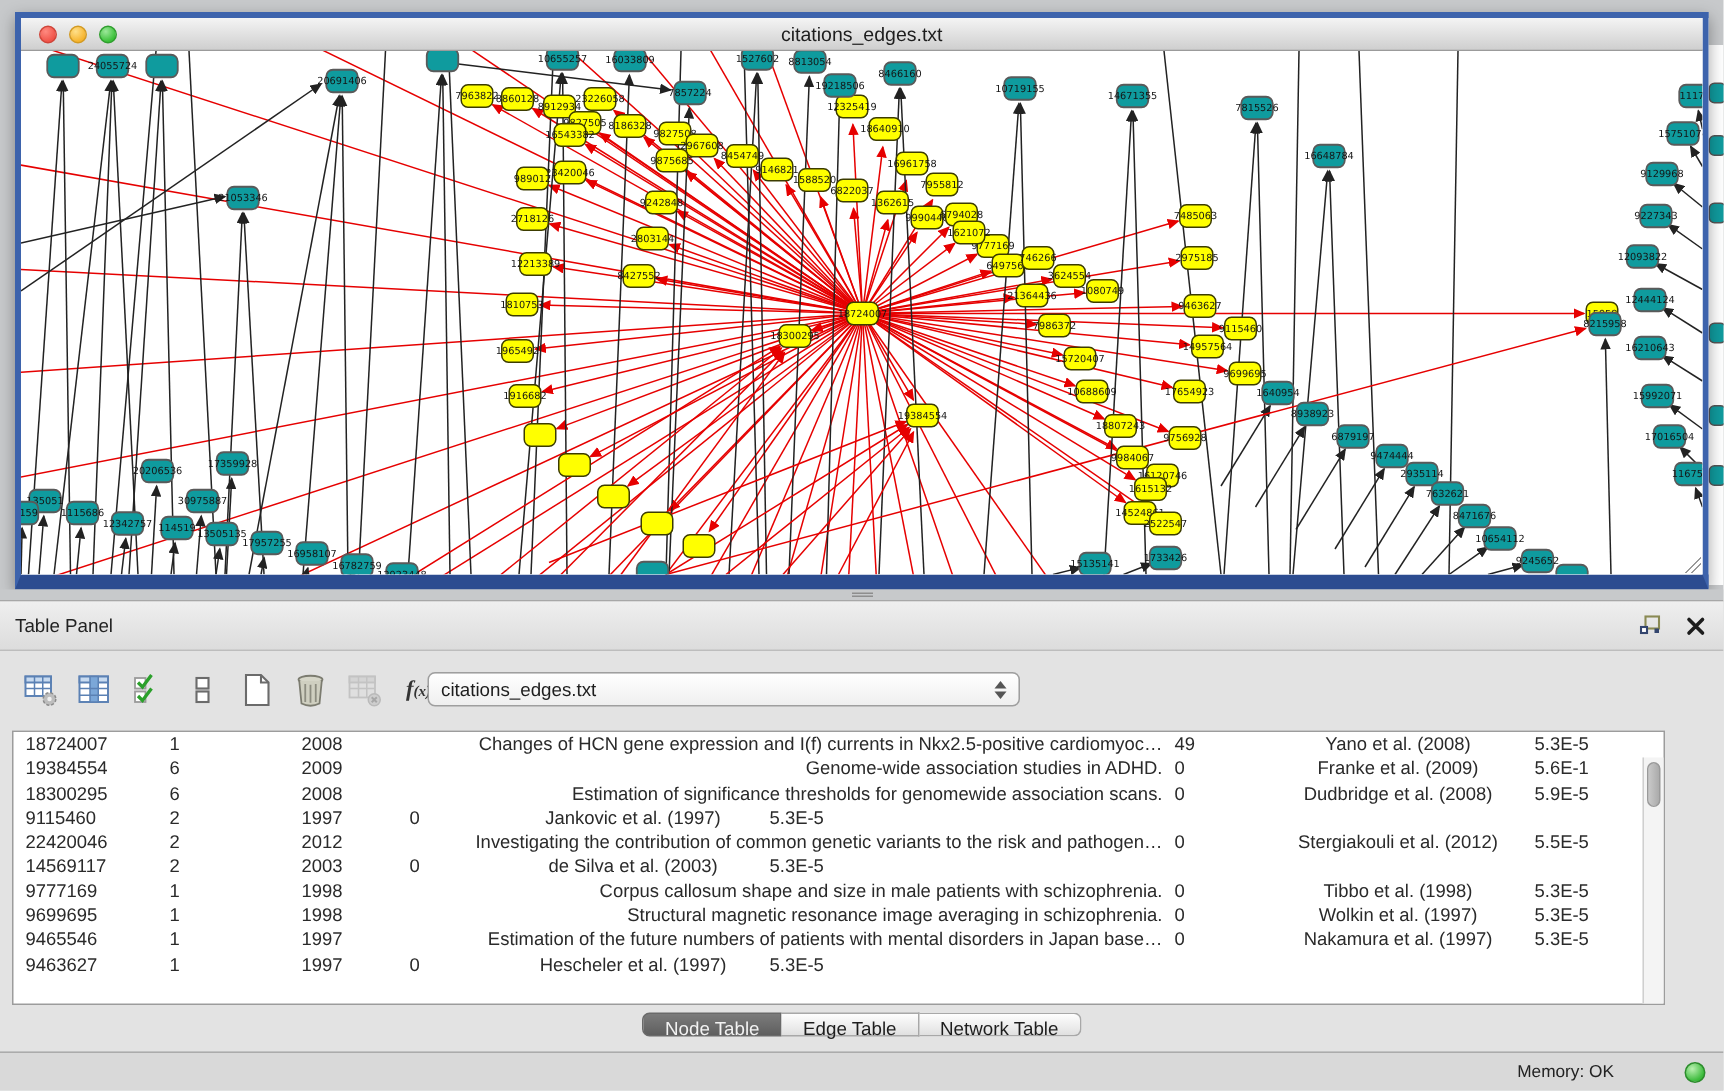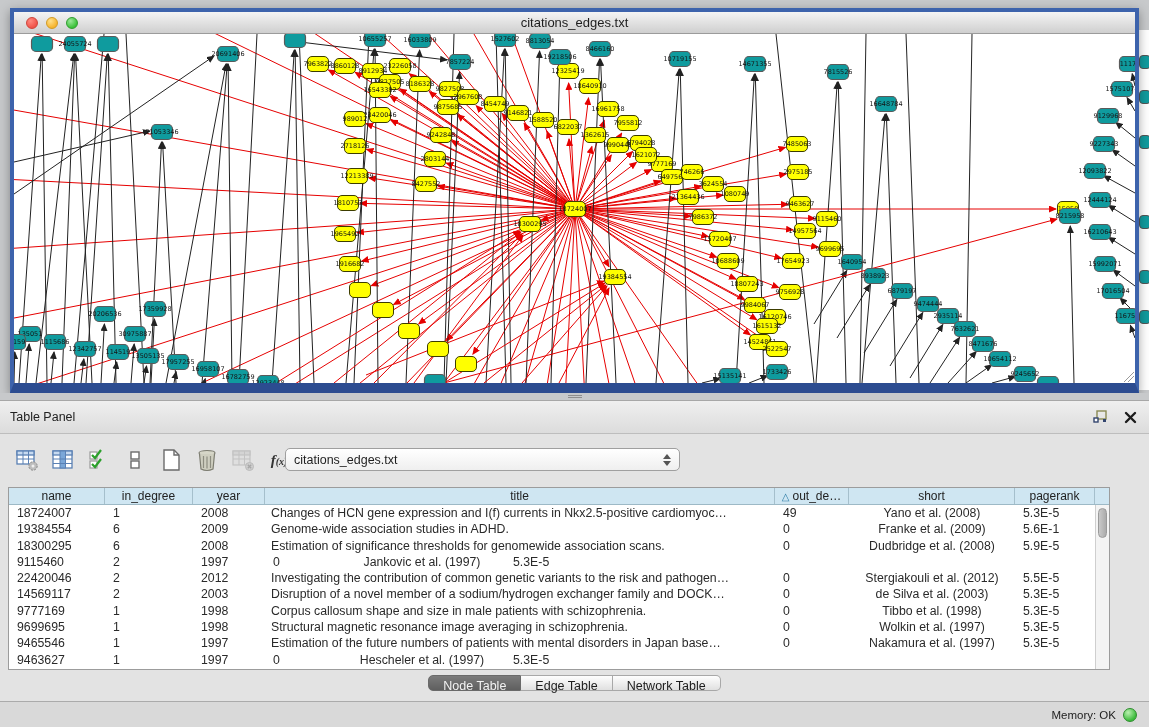--- a/index.html
+++ b/index.html
@@ -62,37 +62,37 @@
   
   .tablewrap { position:absolute; left:8px; top:86px; width:1102px; height:183px; border:1px solid #9c9c9c; background:#fff; }
   .thead { display:flex; height:17px; background:#cfe6f2; border-bottom:1px solid #9db9c6; }
   .hcell { font-size:12px; color:#222; text-align:center; border-right:1px solid #a5bfcc; line-height:16px;
     overflow:hidden; white-space:nowrap; }
   .sortind { color:#2e7da6; font-size:10px; margin-right:3px; }
   .c0{width:96px;} .c1{width:88px;} .c2{width:72px;} .c3{width:510px;} .c4{width:74px;} .c5{width:166px;} .c6{width:80px;}
   .tbody { height:165px; overflow:hidden; }
   .trow { display:flex; height:16.3px; }
   .tcell { font-size:12.3px; color:#2a2a2a; white-space:nowrap; overflow:hidden; line-height:16px; padding-left:8px; }
-  .tcell.c3 { padding-left:6px; }
+  .tcell.c3 { padding-left:6px;text-align:right; }
   .tcell.c5 { text-align:center; padding-left:0; }
   .vscroll { position:absolute; right:0; top:17px; bottom:0; width:14px; background:#f4f4f4; border-left:1px solid #cfcfcf; }
   .vscroll .thumb { position:absolute; left:2px; top:3px; width:9px; height:30px; border-radius:5px;
     background:linear-gradient(90deg,#c9c9c9,#ababab); border:1px solid #9a9a9a; }
 
   
   .tabs { position:absolute; left:0; top:274px; width:1149px; display:flex; justify-content:center; }
   .tab { height:16px; font-size:12.5px; color:#1d1d1d; background:linear-gradient(#fefefe,#e0e0e0);
     border:1px solid #a8a8a8; border-left:none; padding:0 14px; line-height:20px; }
   .tab:first-child { border-left:1px solid #a8a8a8; border-radius:5px 0 0 5px; }
   .tab:last-child { border-radius:0 5px 5px 0; }
   .tab.sel { background:linear-gradient(#7b7b7b,#5f5f5f); color:#f2f2f2; border-color:#6a6a6a; }
 
   
   .statusbar { position:absolute; left:0; top:701px; width:1149px; height:26px; background:#d9d9d9;
-    border-top:1px solid #ababab; display:flex; align-items:center; justify-content:flex-end; padding-right:12px; }
+    border-top:1px solid #ababab; display:flex; align-items:center; justify-content:flex-end; padding-right:12px;gap:40px; }
   .mem-label { font-size:11.5px; color:#222; margin-right:7px; }
   .memdot { width:14px; height:14px; border-radius:50%; border:1px solid #2c8c2c;
     background:radial-gradient(circle at 35% 30%, #b9f0b0, #3cbb3c 70%); }
 </style>
 </head>
 <body>
 
 <div class="bg-sliver">
     <div class="chip" style="top: 25px;"></div>
     <div class="chip" style="top: 60px;"></div>
@@ -848,29 +848,20 @@
     <div class="select">
       <span class="val">citations_edges.txt</span>
       <span class="sel-arrows">
           <i class="up"></i>
           <i class="dn"></i>
         </span>
     </div>
   </div>
 
   <div class="tablewrap">
-    <div class="thead">
-      <div class="hcell c0">name</div>
-      <div class="hcell c1">in_degree</div>
-      <div class="hcell c2">year</div>
-      <div class="hcell c3">title</div>
-      <div class="hcell c4"><span class="sortind">△</span><span>out_de…</span></div>
-      <div class="hcell c5">short</div>
-      <div class="hcell c6">pagerank</div>
-    </div>
     <div class="tbody">
         <div class="trow">
           <div class="tcell c0">18724007</div>
           <div class="tcell c1">1</div>
           <div class="tcell c2">2008</div>
           <div class="tcell c3">Changes of HCN gene expression and I(f) currents in Nkx2.5-positive cardiomyoc…</div>
           <div class="tcell c4">49</div>
           <div class="tcell c5">Yano et al. (2008)</div>
           <div class="tcell c6">5.3E-5</div>
         </div>
@@ -906,21 +897,20 @@
           <div class="tcell c2">2012</div>
           <div class="tcell c3">Investigating the contribution of common genetic variants to the risk and pathogen…</div>
           <div class="tcell c4">0</div>
           <div class="tcell c5">Stergiakouli et al. (2012)</div>
           <div class="tcell c6">5.5E-5</div>
         </div>
         <div class="trow">
           <div class="tcell c0">14569117</div>
           <div class="tcell c1">2</div>
           <div class="tcell c2">2003</div>
-          <div class="tcell c3">Disruption of a novel member of a sodium/hydrogen exchanger family and DOCK…</div>
           <div class="tcell c4">0</div>
           <div class="tcell c5">de Silva et al. (2003)</div>
           <div class="tcell c6">5.3E-5</div>
         </div>
         <div class="trow">
           <div class="tcell c0">9777169</div>
           <div class="tcell c1">1</div>
           <div class="tcell c2">1998</div>
           <div class="tcell c3">Corpus callosum shape and size in male patients with schizophrenia.</div>
           <div class="tcell c4">0</div>

